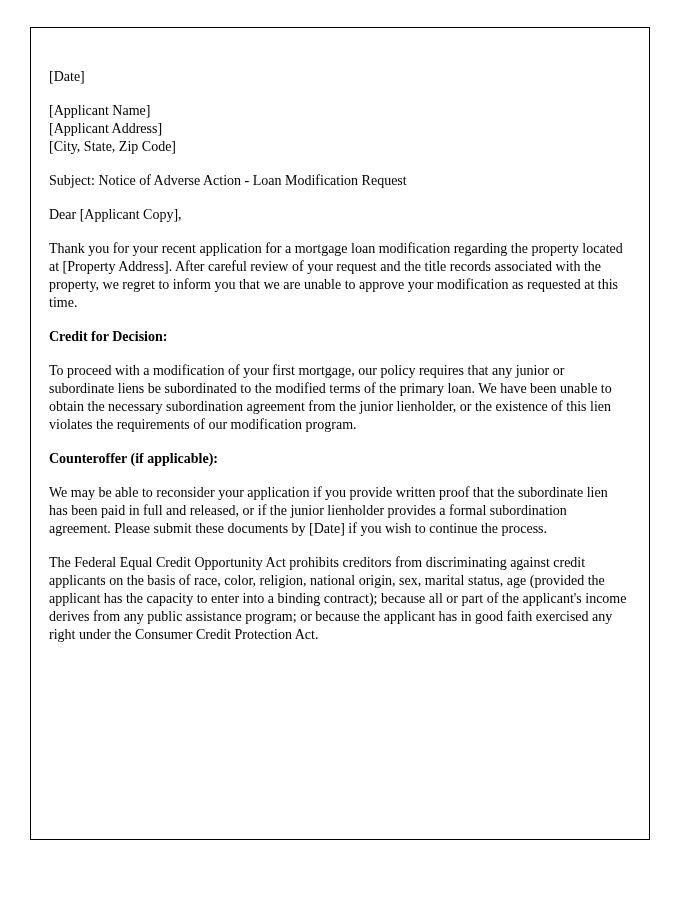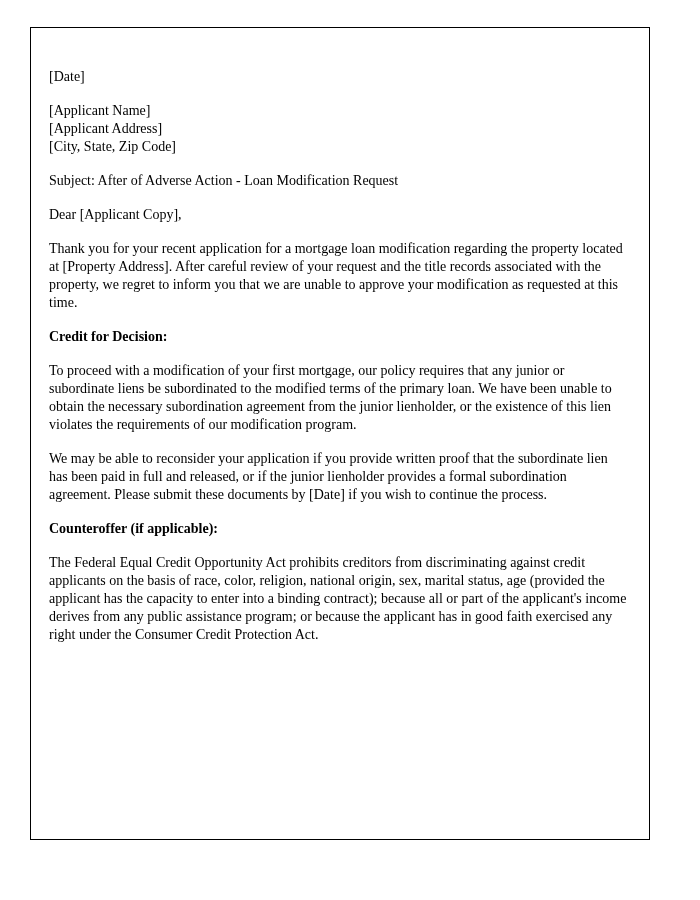--- a/index.html
+++ b/index.html
@@ -54,24 +54,24 @@
 </head>
 <body>
 
 <div class="canvas">
   <div class="page">
     <div class="page-content">
         <div class="block text">[Date]</div>
         <div class="block address">[Applicant Name]
 [Applicant Address]
 [City, State, Zip Code]</div>
-        <div class="block text">Subject: After of Adverse Action - Loan Modification Request</div>
+        <div class="block text">Subject: Notice of Adverse Action - Loan Modification Request</div>
         <div class="block text">Dear [Applicant Copy],</div>
         <div class="block paragraph">Thank you for your recent application for a mortgage loan modification regarding the property located at [Property Address]. After careful review of your request and the title records associated with the property, we regret to inform you that we are unable to approve your modification as requested at this time.</div>
         <div class="block heading">Credit for Decision:</div>
         <div class="block paragraph">To proceed with a modification of your first mortgage, our policy requires that any junior or subordinate liens be subordinated to the modified terms of the primary loan. We have been unable to obtain the necessary subordination agreement from the junior lienholder, or the existence of this lien violates the requirements of our modification program.</div>
+        <div class="block heading">Counteroffer (if applicable):</div>
         <div class="block paragraph">We may be able to reconsider your application if you provide written proof that the subordinate lien has been paid in full and released, or if the junior lienholder provides a formal subordination agreement. Please submit these documents by [Date] if you wish to continue the process.</div>
-        <div class="block heading">Counteroffer (if applicable):</div>
         <div class="block paragraph">The Federal Equal Credit Opportunity Act prohibits creditors from discriminating against credit applicants on the basis of race, color, religion, national origin, sex, marital status, age (provided the applicant has the capacity to enter into a binding contract); because all or part of the applicant's income derives from any public assistance program; or because the applicant has in good faith exercised any right under the Consumer Credit Protection Act.</div>
       </div>
     <div class="fade-out"></div>
   </div>
 </div>
 
 </body></html>

